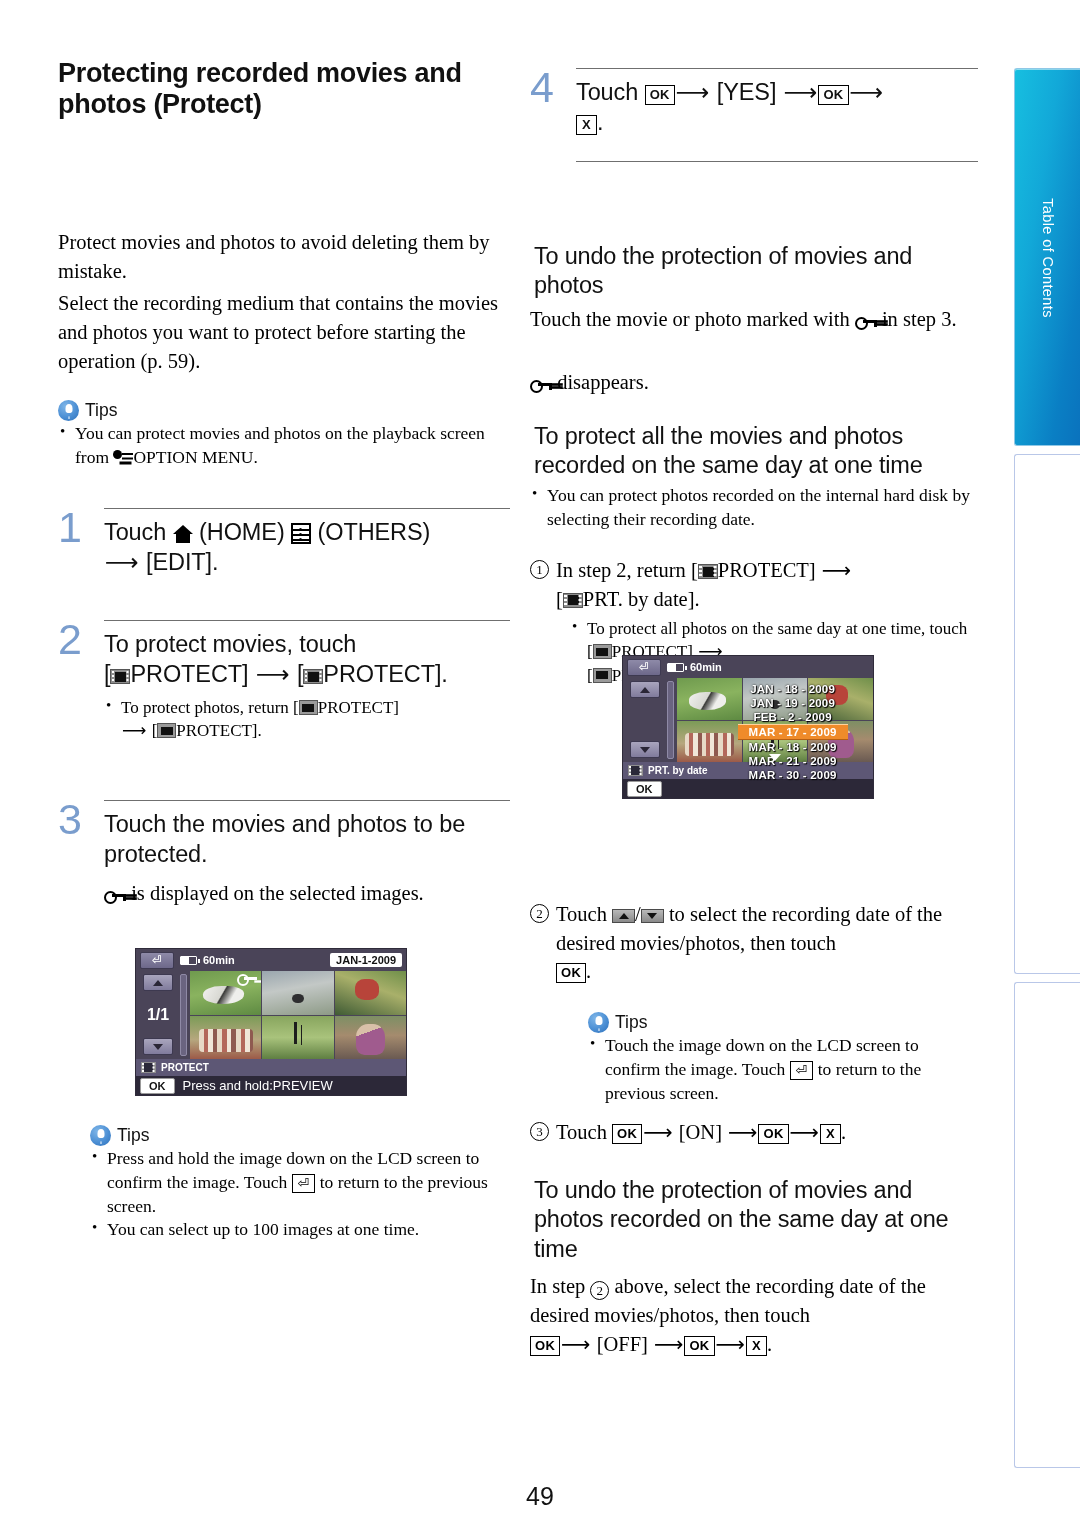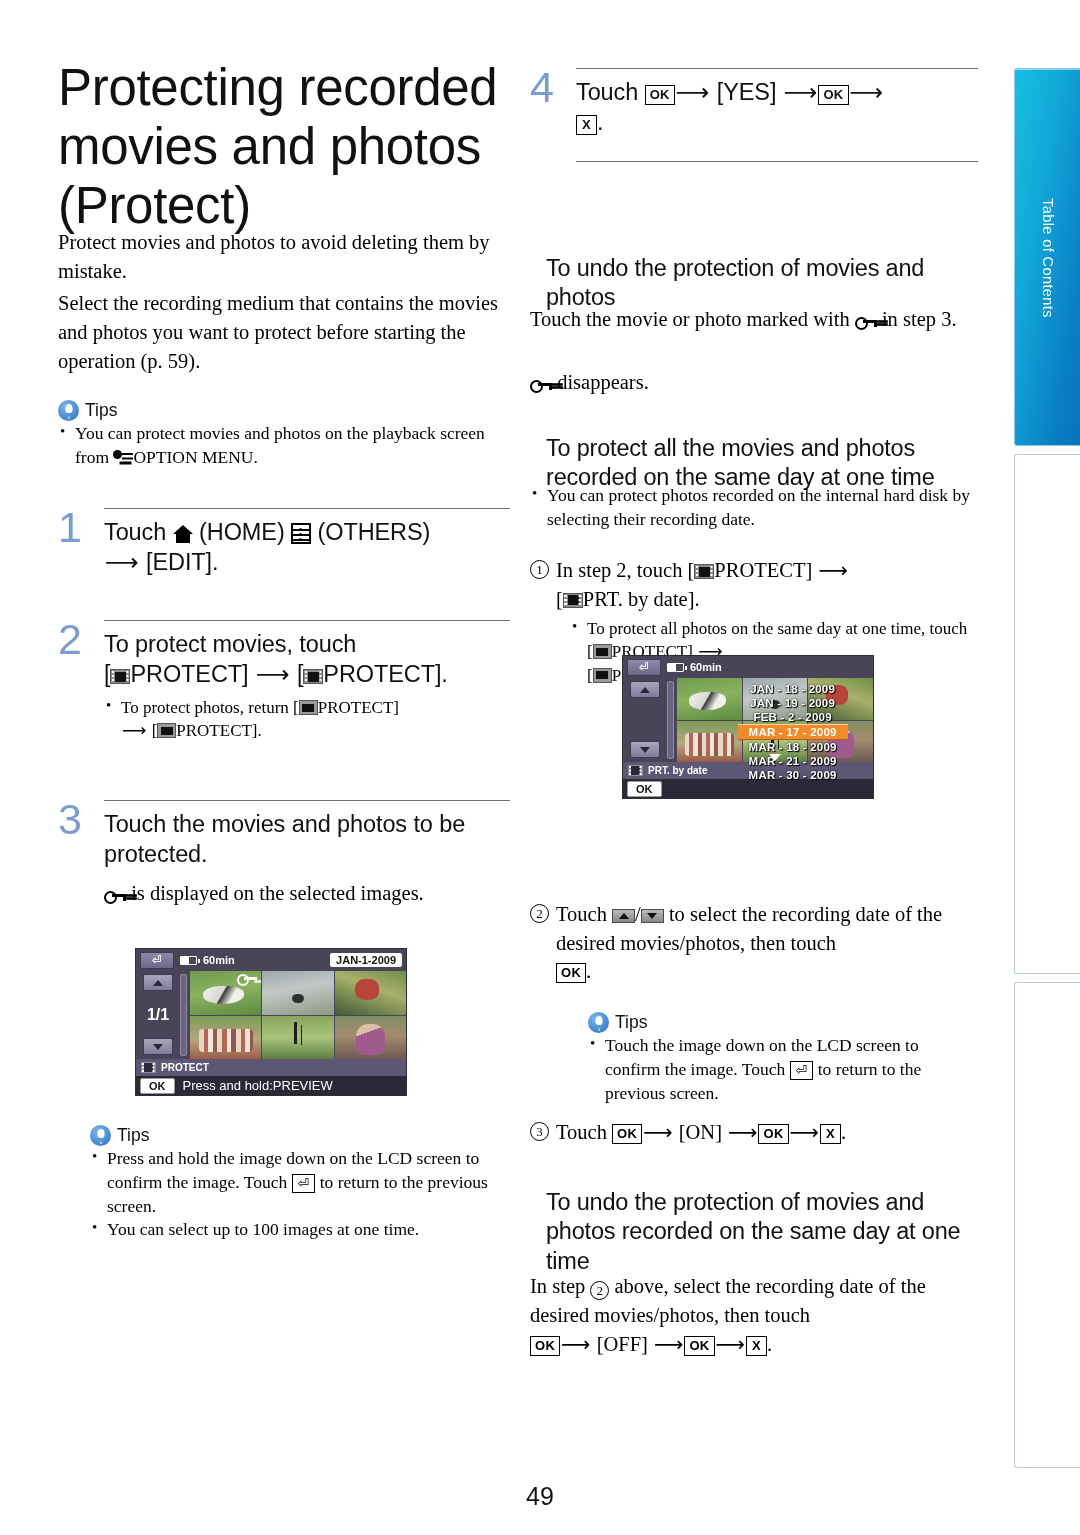--- a/index.html
+++ b/index.html
@@ -38,22 +38,22 @@
     font-size:14.5px; letter-spacing:.4px; white-space:nowrap;
   }
 
   
   .col { position:absolute; top:0; }
   .col-left  { left:58px;  width:452px; }
   .col-right { left:530px; width:448px; }
 
   h1.title {
     font-family:"Liberation Sans", sans-serif;
-    font-weight:400; color:#111;
-    font-size:51px; line-height:1.16;
+    font-weight:700; color:#111;
+    font-size:27px; line-height:1.16;
     margin:0; padding:0;
     letter-spacing:-0.3px;
   }
 
   p.body {
     font-size:20.5px; line-height:1.42; color:#000;
     margin:0 0 0 0; text-align:left;
   }
 
   
@@ -97,21 +97,21 @@
   .step .stext {
     font-family:"Liberation Sans", sans-serif;
     font-size:23.5px; line-height:1.28; color:#111;
     letter-spacing:-0.1px;
   }
   .step .serif-note { font-family:"Liberation Serif", serif; }
 
   h2.sub {
     font-family:"Liberation Sans", sans-serif;
     font-weight:400; font-size:23.5px; line-height:1.25;
-    color:#111; margin:16px; letter-spacing:-0.2px;
+    color:#111; margin:4px; letter-spacing:-0.2px;
   }
 
   
   .circnum {
     display:inline-flex; align-items:center; justify-content:center;
     width:19px; height:19px; border:1.4px solid #000; border-radius:50%;
     font-size:13px; line-height:1; font-family:"Liberation Serif", serif;
     vertical-align:-2px;
   }
   .olist { margin:0; padding:0; list-style:none; }
@@ -466,21 +466,21 @@
     </p>
 
     <h2 class="sub" style="position:absolute; top:418px; left:0; width:440px;">To protect all the movies and photos recorded on the same day at one time</h2>
 
     <ul class="tips" style="position:absolute; top:484px; left:0; width:440px;">
       <li>You can protect photos recorded on the internal hard disk by selecting their recording date.</li>
     </ul>
 
     <ol class="olist" style="position:absolute; top:556px; left:0; width:440px;">
       <li>
-        <span class="circnum">1</span><span>In step 2, touch [</span><span class="film-ico"></span><span>PROTECT] </span><span class="arrow">⟶</span><br>
+        <span class="circnum">1</span><span>In step 2, return [</span><span class="film-ico"></span><span>PROTECT] </span><span class="arrow">⟶</span><br>
         <span> [</span><span class="film-ico"></span><span>PRT. by date].</span>
         <ul class="tips small" style="margin-top:4px; margin-left:14px;">
           <li><span>To protect all photos on the same day at one time, touch [</span><span class="photo-ico"></span><span>PROTECT] </span><span class="arrow">⟶</span><br><span> [</span><span class="photo-ico"></span><span>PRT. by date].</span></li>
         </ul>
       </li>
     </ol>
 
     <div class="lcd" style="position:absolute; left:92px; top:655px; width:252px; height:144px;">
       <div class="bar-top">
         <div class="backbtn">⏎</div>

